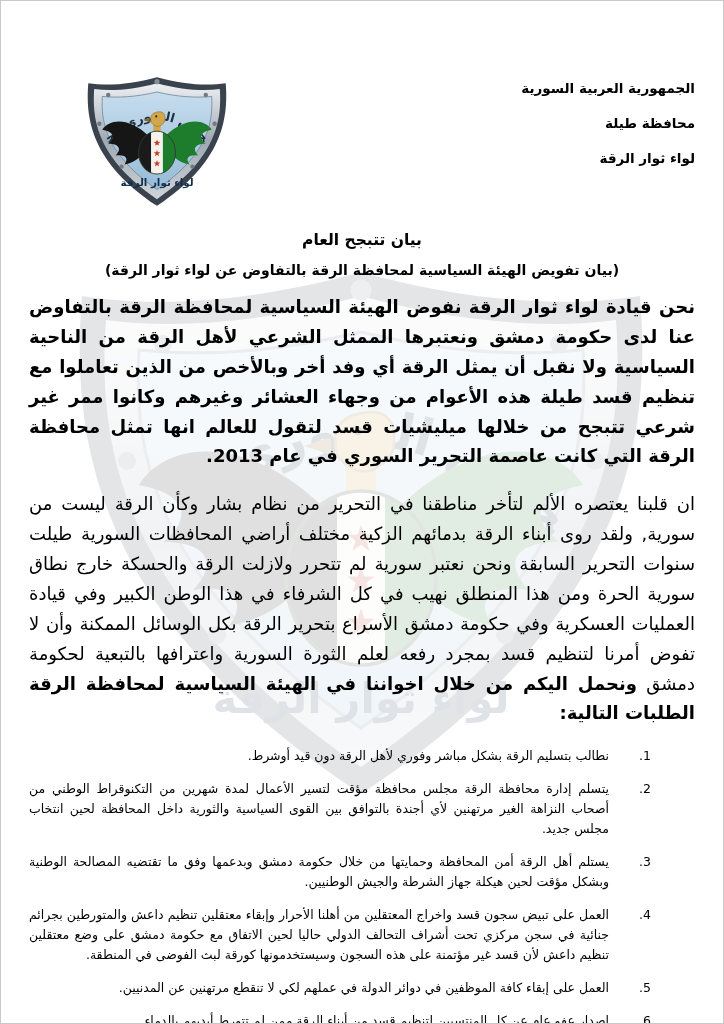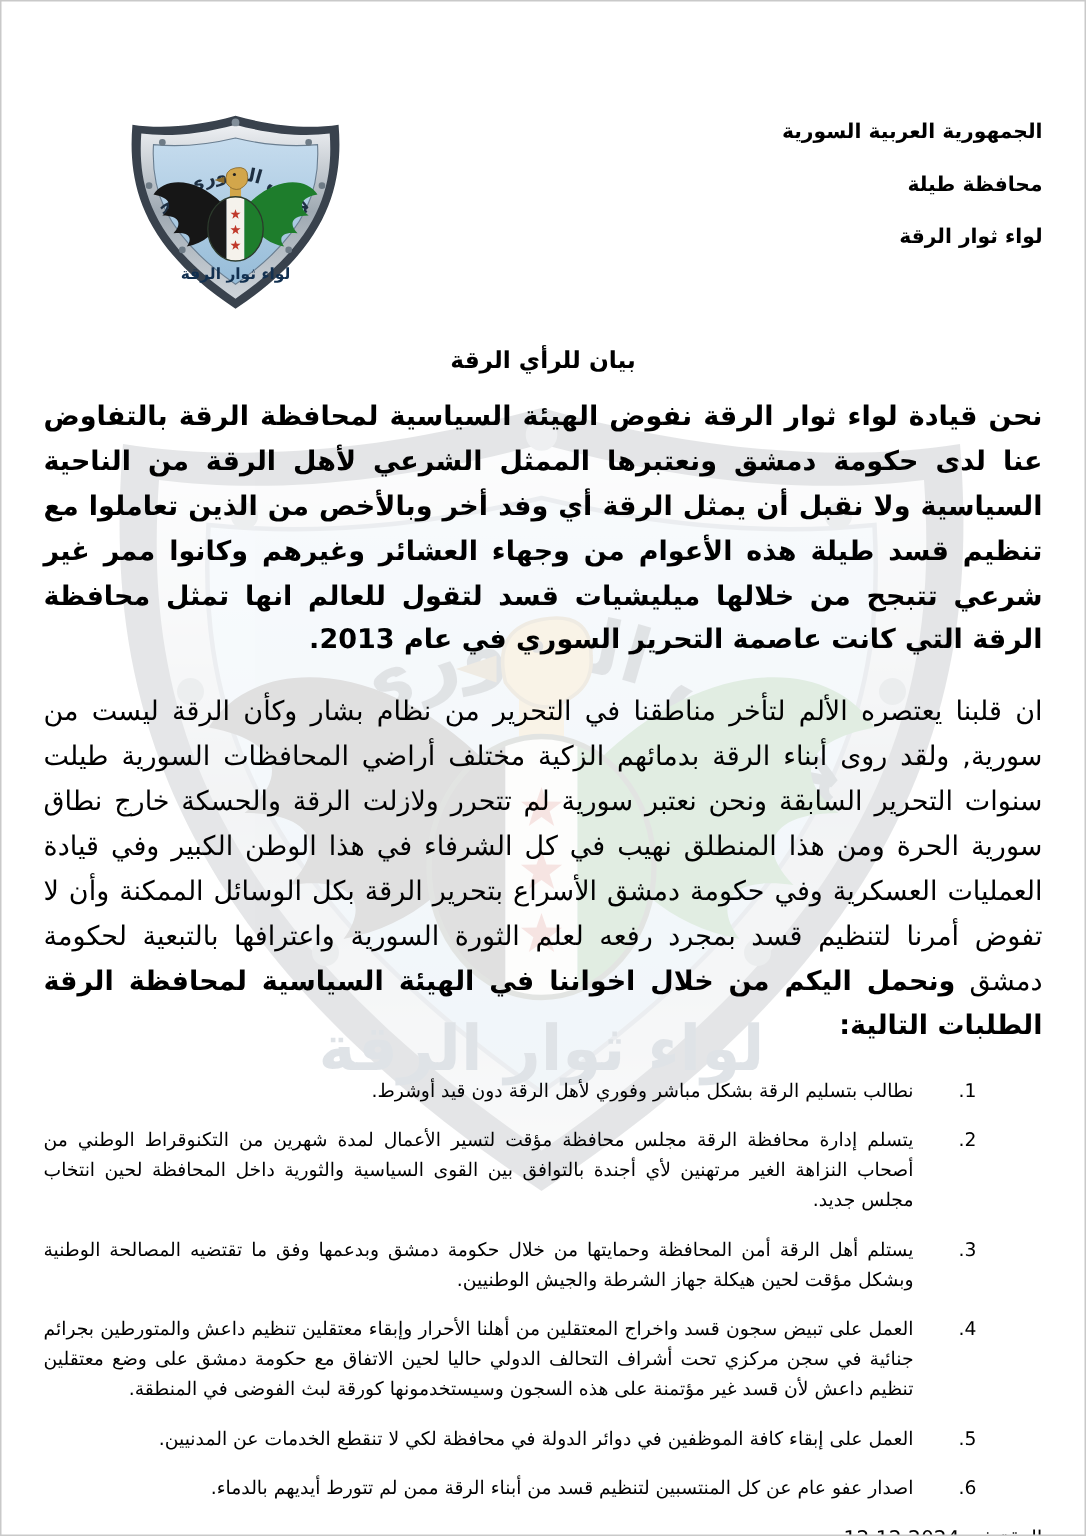--- a/index.html
+++ b/index.html
@@ -94,21 +94,22 @@
       <div class="hdr-line">الجمهورية العربية السورية</div>
       <div class="hdr-line">محافظة طيلة</div>
       <div class="hdr-line">لواء ثوار الرقة</div>
       <div class="logo-box">
         <svg class="logo-svg" viewBox="0 0 200 180">
           <use href="#logoSym"></use>
         </svg>
       </div>
     </div>
 
-    <div class="title">بيان للرأي الرقة</div>
+    <div class="title">بيان تتبجح العام</div>
+    <div class="subtitle">(بيان تفويض الهيئة السياسية لمحافظة الرقة بالتفاوض عن لواء ثوار الرقة)</div>
 
     <p class="para bold">نحن قيادة لواء ثوار الرقة نفوض الهيئة السياسية لمحافظة الرقة بالتفاوض عنا لدى حكومة دمشق ونعتبرها الممثل الشرعي لأهل الرقة من الناحية السياسية ولا نقبل أن يمثل الرقة أي وفد أخر وبالأخص من الذين تعاملوا مع تنظيم قسد طيلة هذه الأعوام من وجهاء العشائر وغيرهم وكانوا ممر غير شرعي تتبجح من خلالها ميليشيات قسد لتقول للعالم انها تمثل محافظة الرقة التي كانت عاصمة التحرير السوري في عام 2013.</p>
 
     <p class="para"><span>ان قلبنا يعتصره الألم لتأخر مناطقنا في التحرير من نظام بشار وكأن الرقة ليست من سورية, ولقد روى أبناء الرقة بدمائهم الزكية مختلف أراضي المحافظات السورية طيلت سنوات التحرير السابقة ونحن نعتبر سورية لم تتحرر ولازلت الرقة والحسكة خارج نطاق سورية الحرة ومن هذا المنطلق نهيب في كل الشرفاء في هذا الوطن الكبير وفي قيادة العمليات العسكرية وفي حكومة دمشق الأسراع بتحرير الرقة بكل الوسائل الممكنة وأن لا تفوض أمرنا لتنظيم قسد بمجرد رفعه لعلم الثورة السورية واعترافها بالتبعية لحكومة دمشق </span><span class="bold">ونحمل اليكم من خلال اخواننا في الهيئة السياسية لمحافظة الرقة الطلبات التالية:</span></p>
 
     <div class="demands">
       <div class="demand">
         <span class="num">1.</span>
         <span class="txt">نطالب بتسليم الرقة بشكل مباشر وفوري لأهل الرقة دون قيد أوشرط.</span>
       </div>
@@ -119,21 +120,21 @@
       <div class="demand">
         <span class="num">3.</span>
         <span class="txt">يستلم أهل الرقة أمن المحافظة وحمايتها من خلال حكومة دمشق وبدعمها وفق ما تقتضيه المصالحة الوطنية وبشكل مؤقت لحين هيكلة جهاز الشرطة والجيش الوطنيين.</span>
       </div>
       <div class="demand">
         <span class="num">4.</span>
         <span class="txt">العمل على تبيض سجون قسد واخراج المعتقلين من أهلنا الأحرار وإبقاء معتقلين تنظيم داعش والمتورطين بجرائم جنائية في سجن مركزي تحت أشراف التحالف الدولي حاليا لحين الاتفاق مع حكومة دمشق على وضع معتقلين تنظيم داعش لأن قسد غير مؤتمنة على هذه السجون وسيستخدمونها كورقة لبث الفوضى في المنطقة.</span>
       </div>
       <div class="demand">
         <span class="num">5.</span>
-        <span class="txt">العمل على إبقاء كافة الموظفين في دوائر الدولة في محافظة لكي لا تنقطع الخدمات عن المدنيين.</span>
+        <span class="txt">العمل على إبقاء كافة الموظفين في دوائر الدولة في عملهم لكي لا تنقطع مرتهنين عن المدنيين.</span>
       </div>
       <div class="demand">
         <span class="num">6.</span>
         <span class="txt">اصدار عفو عام عن كل المنتسبين لتنظيم قسد من أبناء الرقة ممن لم تتورط أيديهم بالدماء.</span>
       </div>
     </div>
 
     <div class="dateline">الرقة في 12.12.2024</div>
     <div class="slogan">عاشت بشكل حرة موحدة</div>
     <div class="sig">قائد لواء ثوار الرقة</div>

